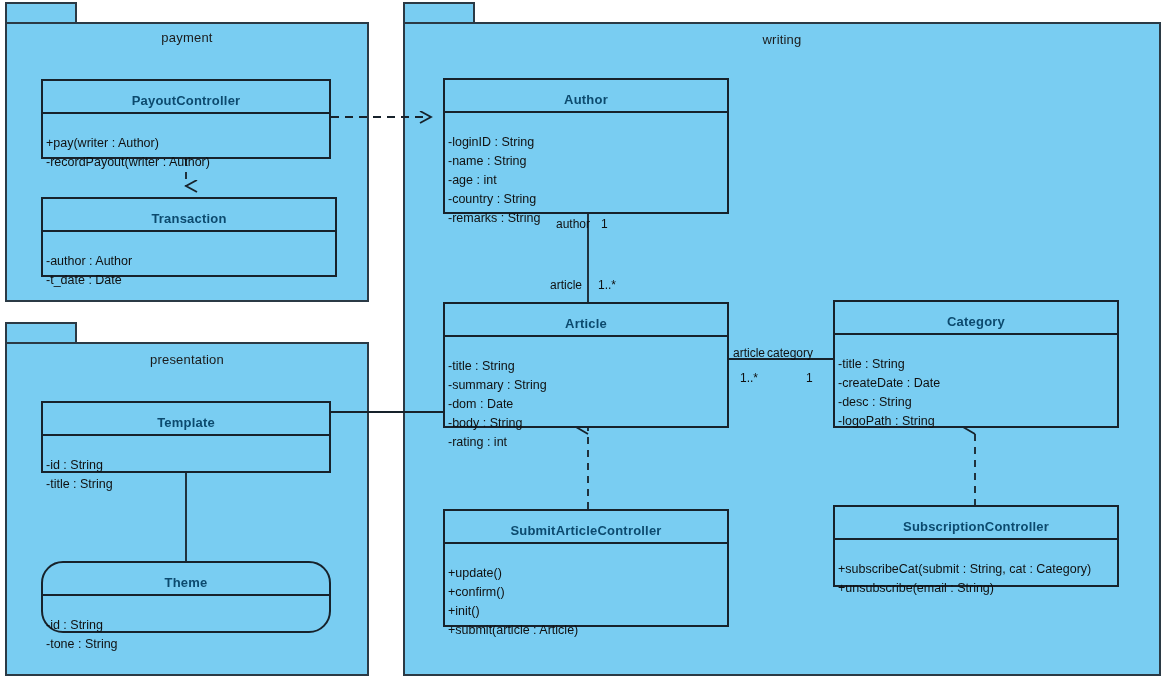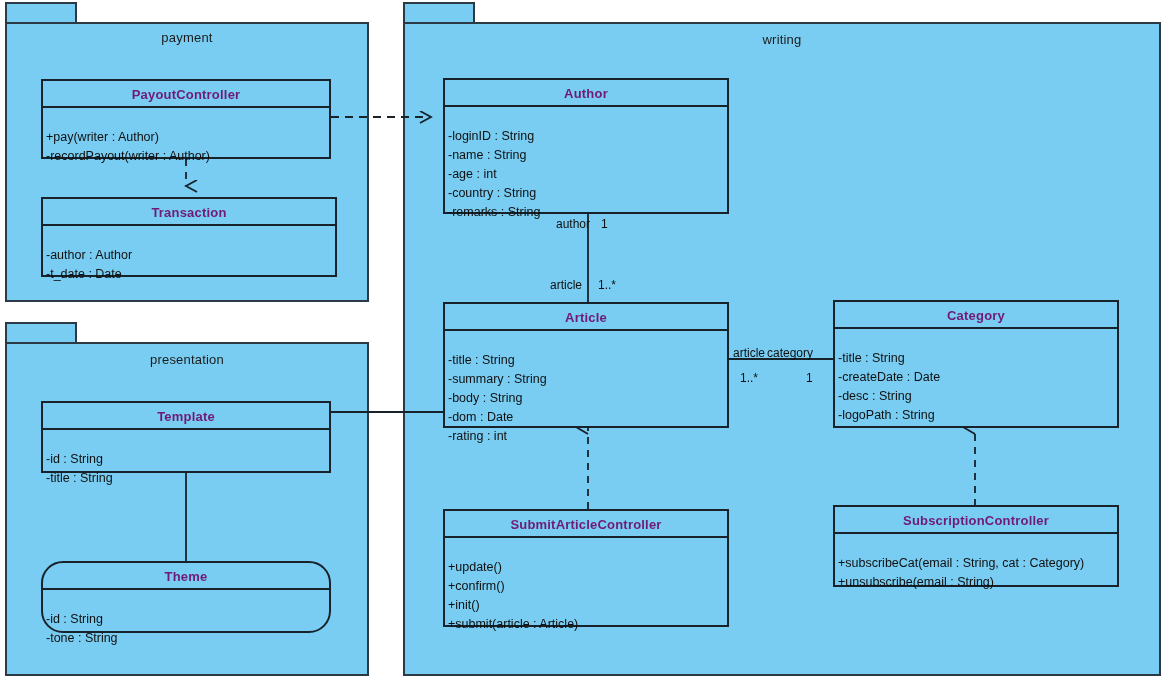--- a/index.html
+++ b/index.html
@@ -62,22 +62,22 @@
     position: absolute;
     background: #79cdf2;
     border: 2px solid #17222b;
     box-sizing: border-box;
     z-index: 6;
   }
   .uml-name {
     text-align: center;
     font-weight: bold;
     font-size: 13px;
-    color: #701a75;
-    padding: 6px 2px 4px 2px;
+    color: #0c4a6e;
+    padding: 12px 2px 4px 2px;
     border-bottom: 2px solid #17222b;
     letter-spacing: 0.2px;
     white-space: nowrap;
     overflow: hidden;
   }
   .uml-members {
     padding: 20px 0 3px 3px;
   }
   .uml-members div {
     font-size: 12.5px;
@@ -196,22 +196,22 @@
       <div>-country : String</div>
       <div>-remarks : String</div>
     </div>
   </div>
 
   <div class="uml-class" style="left:443px; top:302px; width:286px; height:126px;">
     <div class="uml-name">Article</div>
     <div class="uml-members">
       <div>-title : String</div>
       <div>-summary : String</div>
+      <div>-dom : Date</div>
       <div>-body : String</div>
-      <div>-dom : Date</div>
       <div>-rating : int</div>
     </div>
   </div>
 
   <div class="uml-class" style="left:833px; top:300px; width:286px; height:128px;">
     <div class="uml-name">Category</div>
     <div class="uml-members">
       <div>-title : String</div>
       <div>-createDate : Date</div>
       <div>-desc : String</div>
@@ -225,21 +225,21 @@
       <div>+update()</div>
       <div>+confirm()</div>
       <div>+init()</div>
       <div>+submit(article : Article)</div>
     </div>
   </div>
 
   <div class="uml-class" style="left:833px; top:505px; width:286px; height:82px;">
     <div class="uml-name">SubscriptionController</div>
     <div class="uml-members">
-      <div>+subscribeCat(email : String, cat : Category)</div>
+      <div>+subscribeCat(submit : String, cat : Category)</div>
       <div>+unsubscribe(email : String)</div>
     </div>
   </div>
 
   <div class="edge-label" style="left:556px; top:217px; text-align:right; width:34px;">author</div>
   <div class="edge-label" style="left:601px; top:217px;">1</div>
 
   <div class="edge-label" style="left:538px; top:278px; text-align:right; width:44px;">article</div>
   <div class="edge-label" style="left:598px; top:278px;">1..*</div>
 

